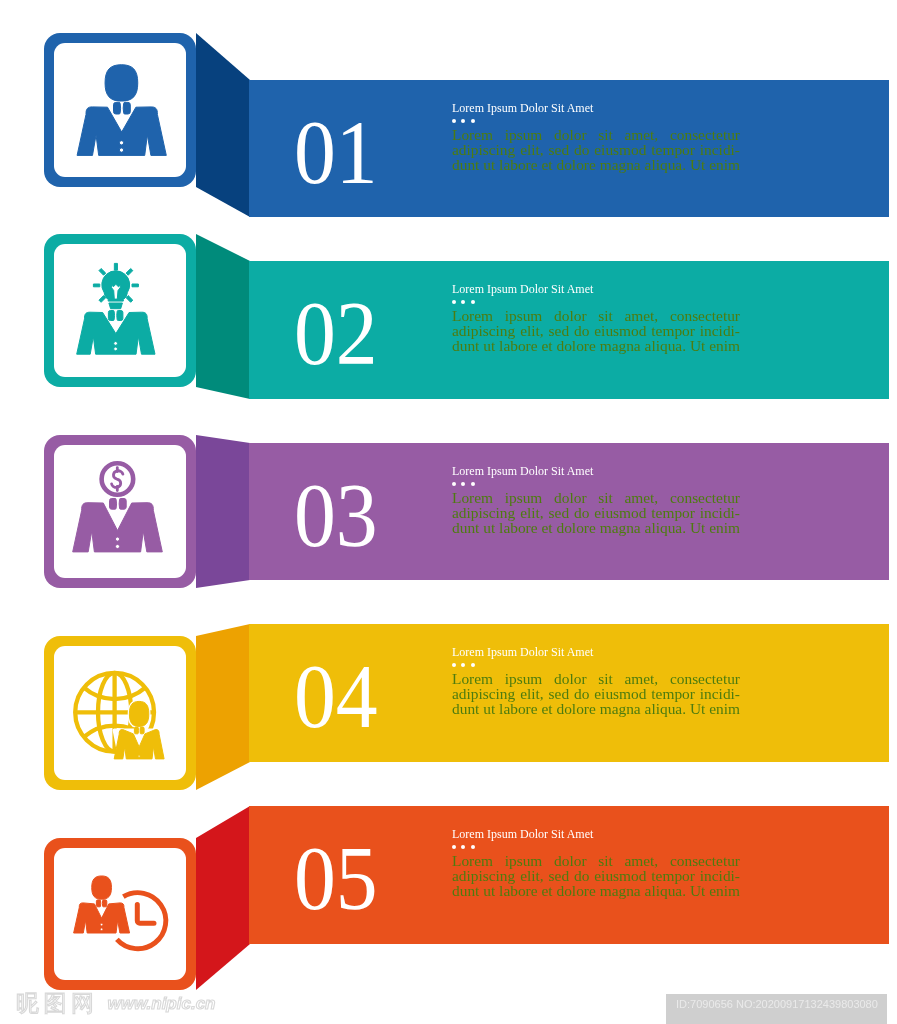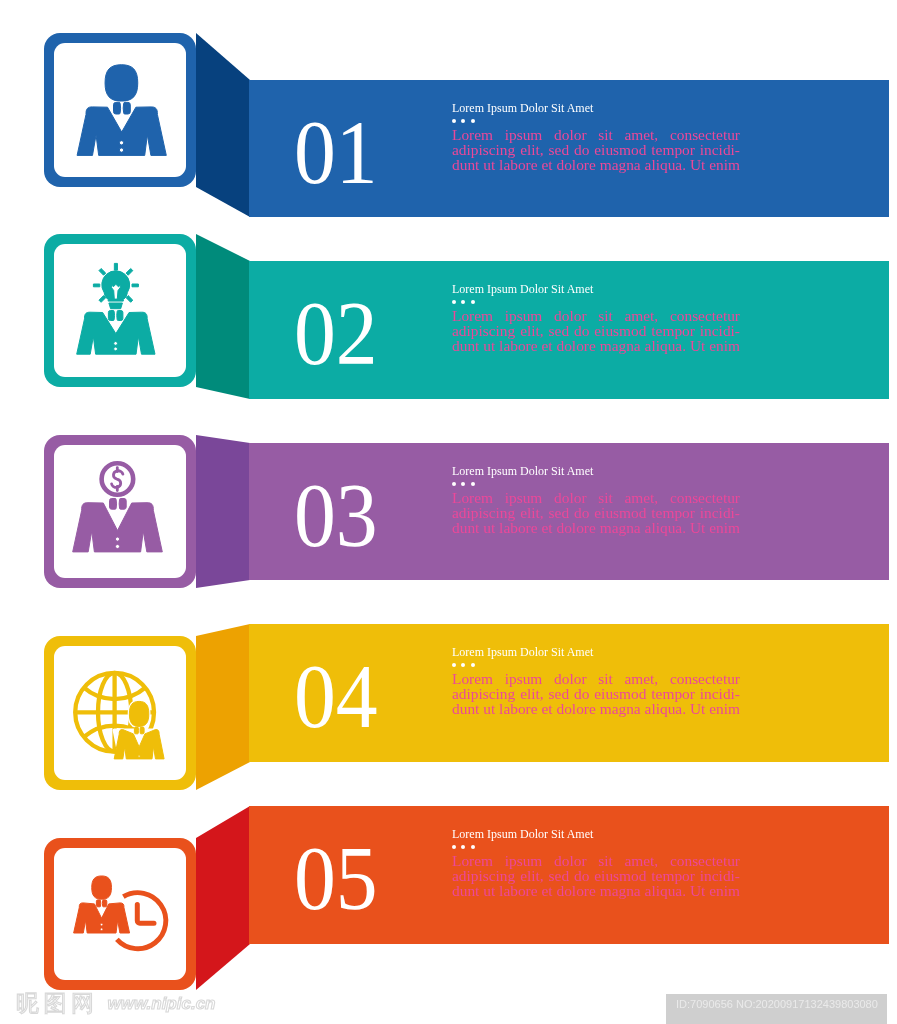--- a/index.html
+++ b/index.html
@@ -6,21 +6,21 @@
   html,body{margin:0;padding:0;}
   body{width:897px;height:1024px;background:#ffffff;overflow:hidden;
        font-family:"Liberation Serif", serif;}
   #stage{position:relative;width:897px;height:1024px;background:#fff;}
   .layer{position:absolute;left:0;top:0;width:897px;height:1024px;}
   .num{position:absolute;color:#ffffff;font-family:"Liberation Serif",serif;
        font-size:90px;line-height:90px;font-weight:400;
        transform:scaleX(0.93);transform-origin:0 0;}
   .ttl{position:absolute;color:#ffffff;font-size:12px;line-height:15px;
        white-space:nowrap;font-family:"Liberation Serif",serif;}
-  .bodytxt{position:absolute;color:#ec4899;font-size:15.4px;line-height:15.2px;
+  .bodytxt{position:absolute;color:#4d7c0f;font-size:15.4px;line-height:15.2px;
        width:288px;font-family:"Liberation Serif",serif;}
   .bline{display:block;width:288px;height:15.2px;white-space:nowrap;}
   .dots{position:absolute;}
   .dot{position:absolute;width:4px;height:4px;border-radius:50%;background:#fff;}
   .wm{position:absolute;left:16px;top:993px;white-space:nowrap;z-index:5;}
   .wm-cn{font-family:"DejaVu Sans",sans-serif;font-size:23px;line-height:21px;
          color:transparent;-webkit-text-stroke:1.1px #d8d8d8;
          letter-spacing:4.5px;vertical-align:top;}
   .wm-url{font-family:"Liberation Sans",sans-serif;font-size:17px;line-height:21px;
           font-style:italic;font-weight:bold;color:transparent;

